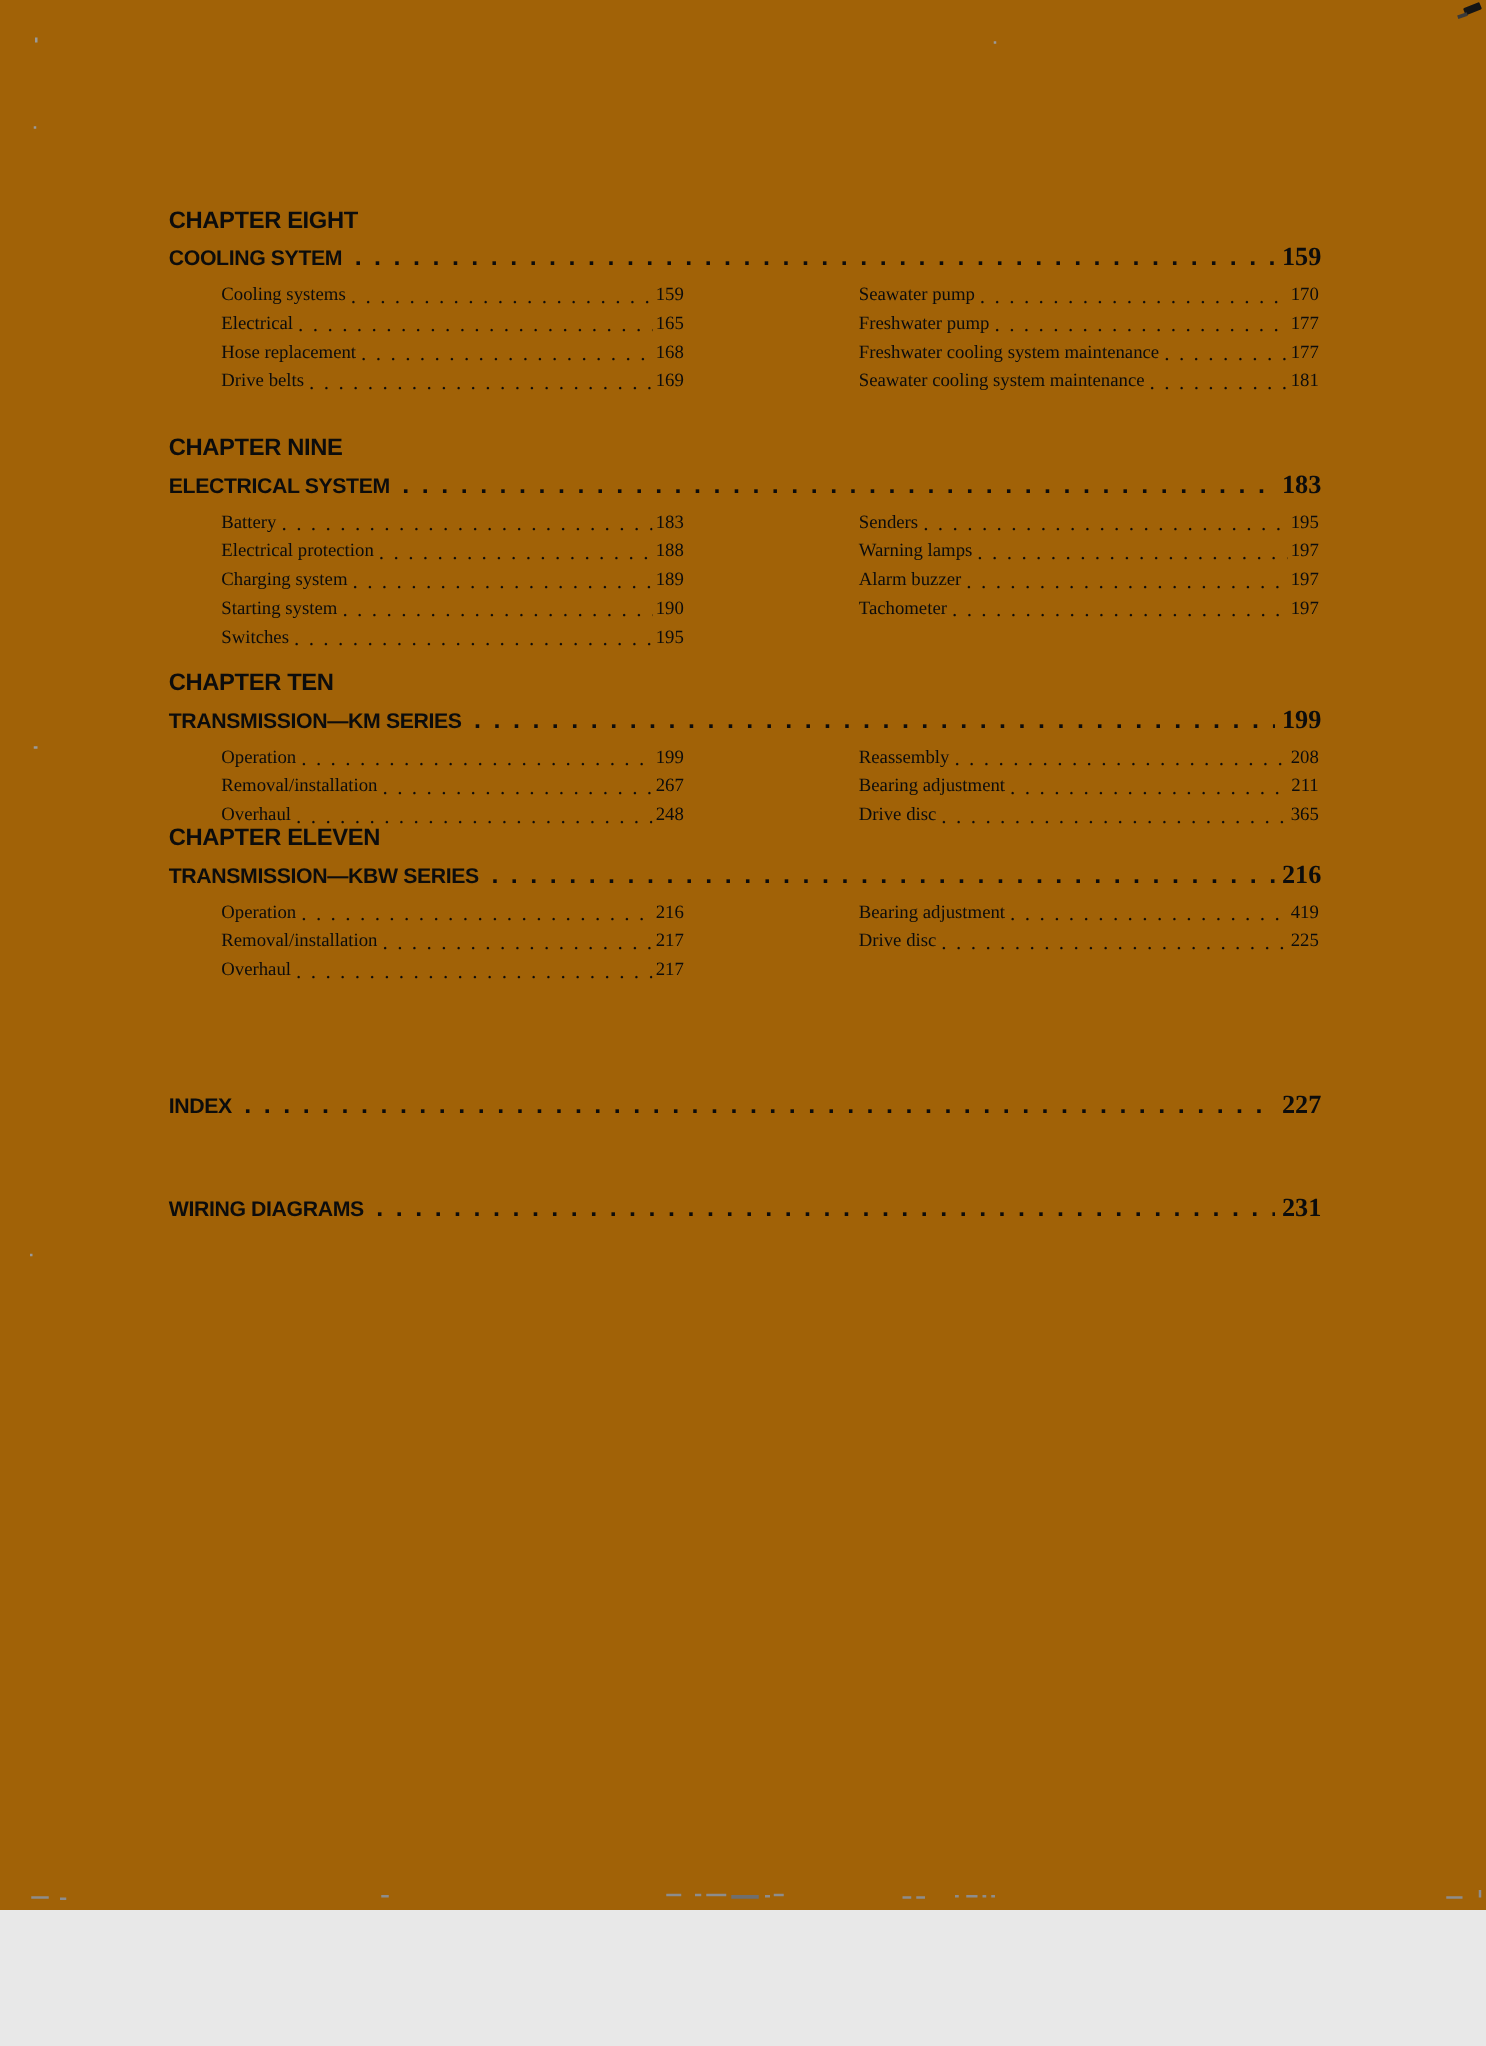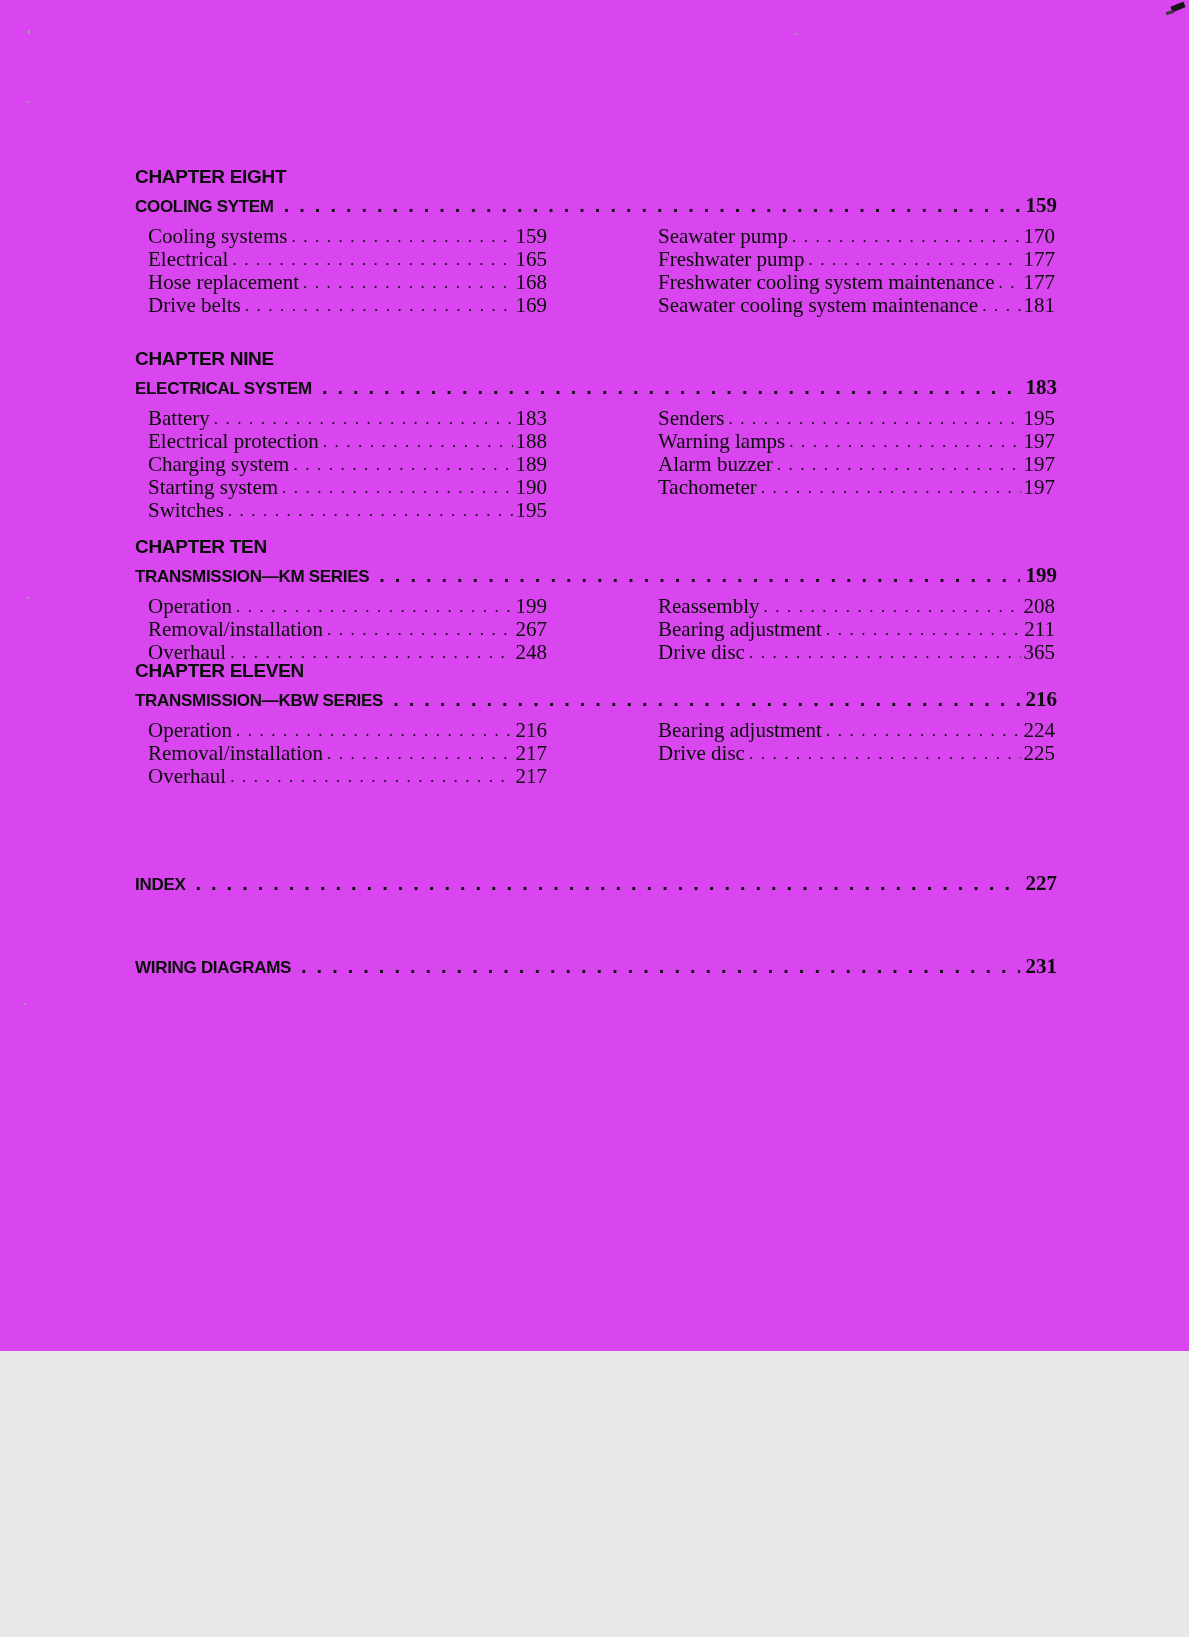--- a/index.html
+++ b/index.html
@@ -1,20 +1,20 @@
 <!DOCTYPE html>
 <html><head>
 <meta charset="utf-8">
 <style>
   html,body { margin:0; padding:0; background:#e8e8e8; }
   .page {
     position:relative;
-    width:1189px; height:1351px;
+    width:1189px; height:1528px;
     margin:0 auto;
-    background:#d946ef;
+    background:#a16207;
     font-family:"Liberation Serif", serif;
     color:#0c0c0c;
     overflow:hidden;
     text-decoration:underline;
   }
   .content { position:absolute; left:135px; top:0; width:922px; }
   .section { position:absolute; left:0; width:100%; }
 
   .ch-label {
     font-family:"Liberation Sans", sans-serif;
@@ -39,21 +39,21 @@
   .ch-leader::after { content:"......................................................................"; }
   .ch-page {
     font-family:"Liberation Serif", serif;
     font-weight:bold; font-size:21px; white-space:nowrap;
   }
 
   .cols { display:flex; margin-top:5px; padding-left:13px; }
   .col-left  { width:399px; margin-right:111px; }
   .col-right { width:397px; }
 
-  .row { display:flex; align-items:center; line-height:23px; font-size:21px; }
+  .row { display:flex; align-items:center; line-height:23px; font-size:15px;margin-left:29px; }
   .lbl { white-space:nowrap; }
   .leader {
     flex:1; overflow:hidden; white-space:nowrap;
     margin:0 3px 0 4px; letter-spacing:7.5px; font-size:17px;
   }
   .leader::after { content:"................................................................................"; }
   .pg { white-space:nowrap; }
 
   .standalone { position:absolute; left:0; width:100%; }
 
@@ -259,21 +259,21 @@
           <div class="row">
               <span class="lbl">Overhaul</span>
               <span class="leader"></span>
               <span class="pg">217</span>
             </div>
         </div>
         <div class="col-right">
           <div class="row">
               <span class="lbl">Bearing adjustment</span>
               <span class="leader"></span>
-              <span class="pg">224</span>
+              <span class="pg">419</span>
             </div>
           <div class="row">
               <span class="lbl">Drive disc</span>
               <span class="leader"></span>
               <span class="pg">225</span>
             </div>
         </div>
       </div>
     </div>
 

